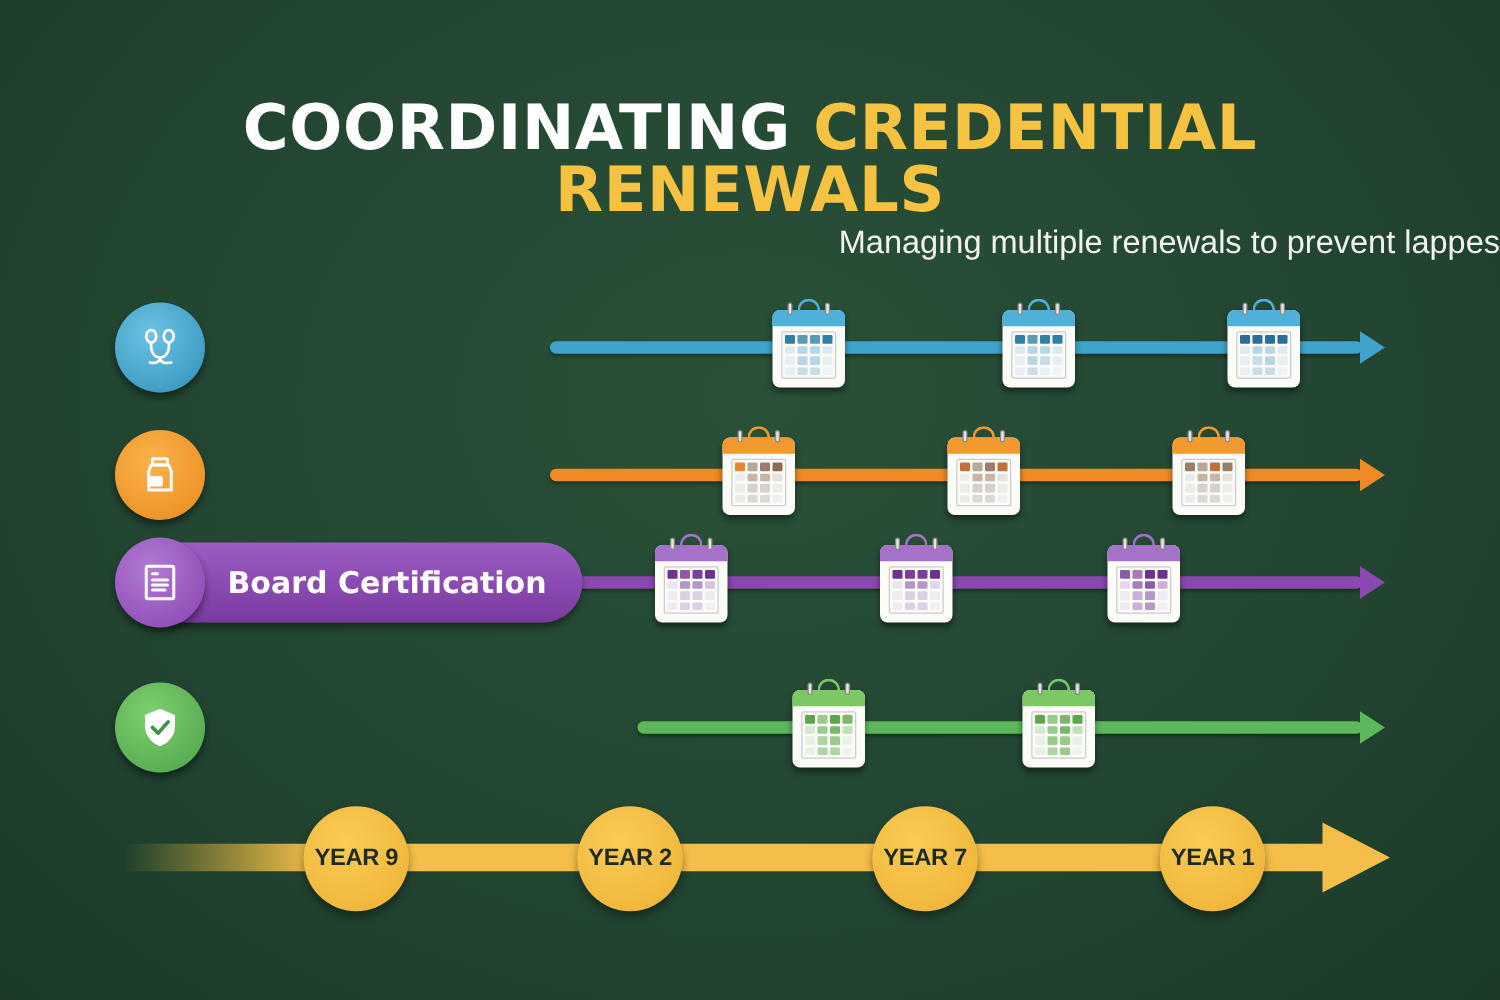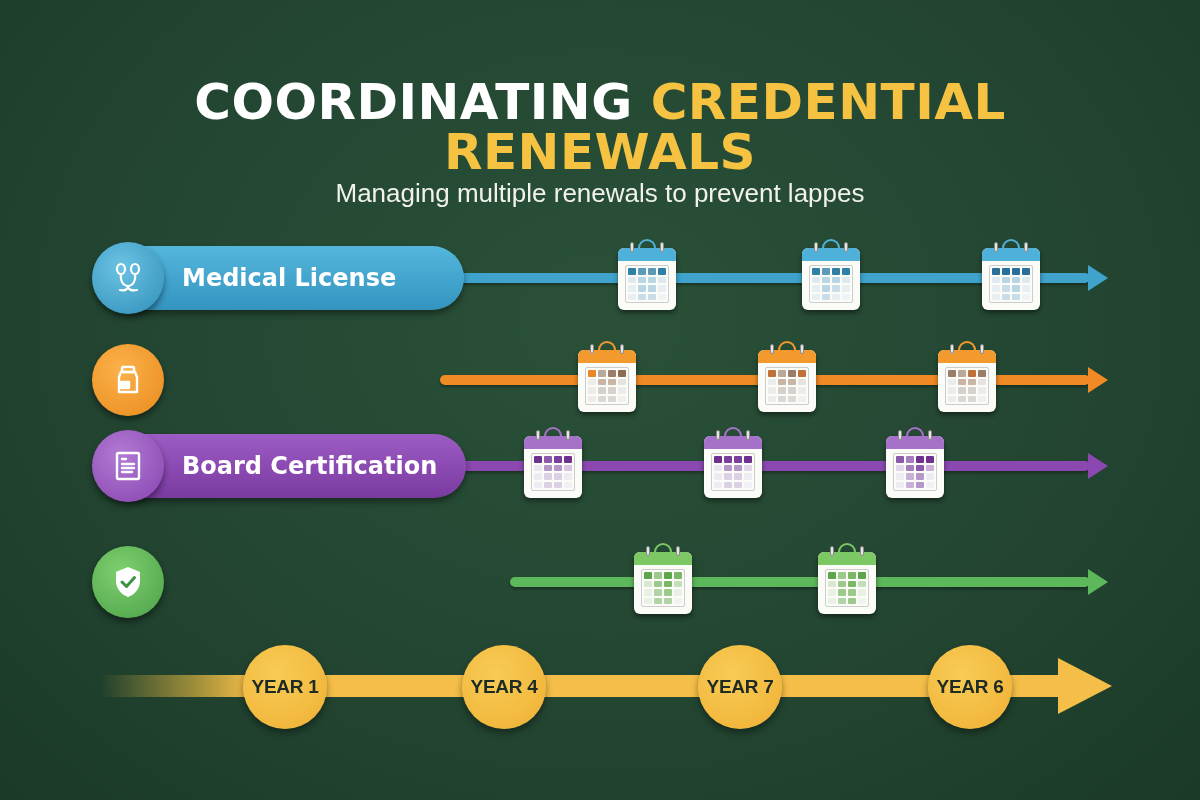--- a/index.html
+++ b/index.html
@@ -12,21 +12,21 @@
   .title {
     position: absolute; left: 0; width: 1200px; text-align: center;
     font-family: "DejaVu Sans", sans-serif; font-weight: bold;
     font-size: 50px; letter-spacing: 0.5px; line-height: 60px;
   }
   .title.l1 { top: 72px; }
   .title.l2 { top: 122px; }
   .white { color: #ffffff; }
   .gold { color: #f5c242; }
   .subtitle {
-    position: absolute; top: 178px; left: 0; width: 1200px; text-align: center;
+    position: absolute; top: 178px; left: 0; width: 1200px; text-align: right;
     color: #f2f2ec; font-size: 26px; font-family: "Liberation Sans", sans-serif;
   }
 
   .row { position: absolute; left: 0; width: 1200px; height: 80px; }
   .line {
     position: absolute; height: 10px; top: 35px;
     border-radius: 5px; box-shadow: 0 2px 3px rgba(0,0,0,0.35);
   }
   .arrowhead {
     position: absolute; top: 27px; width: 0; height: 0;
@@ -84,23 +84,20 @@
   <span class="white">COORDINATING </span><span class="gold">CREDENTIAL</span>
 </div>
 <div class="title l2">
   <span class="gold">RENEWALS</span>
 </div>
 <div class="subtitle">Managing multiple renewals to prevent lappes</div>
 
 <div class="row" style="top:238px;">
   <div class="line" style="left:440px; width:650px; background:#3fa3cc;"></div>
   <div class="arrowhead" style="left:1088px; border-left:20px solid #3fa3cc;"></div>
-  <div class="pill" style="width:364px; background:linear-gradient(180deg,#55b6dc,#3394c0);">
-    <span>Medical License</span>
-  </div>
   <div class="badge" style="background:radial-gradient(circle at 40% 35%,#6cc3e3,#2f8fb9);">
     <svg width="36" height="36" viewBox="0 0 36 36" fill="none" stroke="#fff" stroke-width="2.2" stroke-linecap="round">
       <ellipse cx="11" cy="9" rx="4" ry="5"></ellipse>
         <ellipse cx="25" cy="9" rx="4" ry="5"></ellipse>
       <path d="M11 14 C10 22, 14 26, 18 26 C22 26, 26 22, 25 14"></path>
       <path d="M18 26 C18 30, 14 31, 10 30"></path>
         <path d="M18 26 C18 30, 22 31, 27 30"></path>
     </svg>
   </div>
   <div class="cal" style="left:618px;">
@@ -404,16 +401,16 @@
         <span style="background:#e8f1e4"></span>
         <span style="background:#b1d4a4"></span>
         <span style="background:#9cc98c"></span>
         <span style="background:#eff5ec"></span>
       </div>
   </div>
 </div>
 
 <div class="year-line"></div>
 <div class="year-arrow"></div>
-<div class="year" style="left:243px;">YEAR 1</div>
-<div class="year" style="left:462px;">YEAR 4</div>
+<div class="year" style="left:243px;">YEAR 9</div>
+<div class="year" style="left:462px;">YEAR 2</div>
 <div class="year" style="left:698px;">YEAR 7</div>
-<div class="year" style="left:928px;">YEAR 6</div>
+<div class="year" style="left:928px;">YEAR 1</div>
 
 </body></html>

